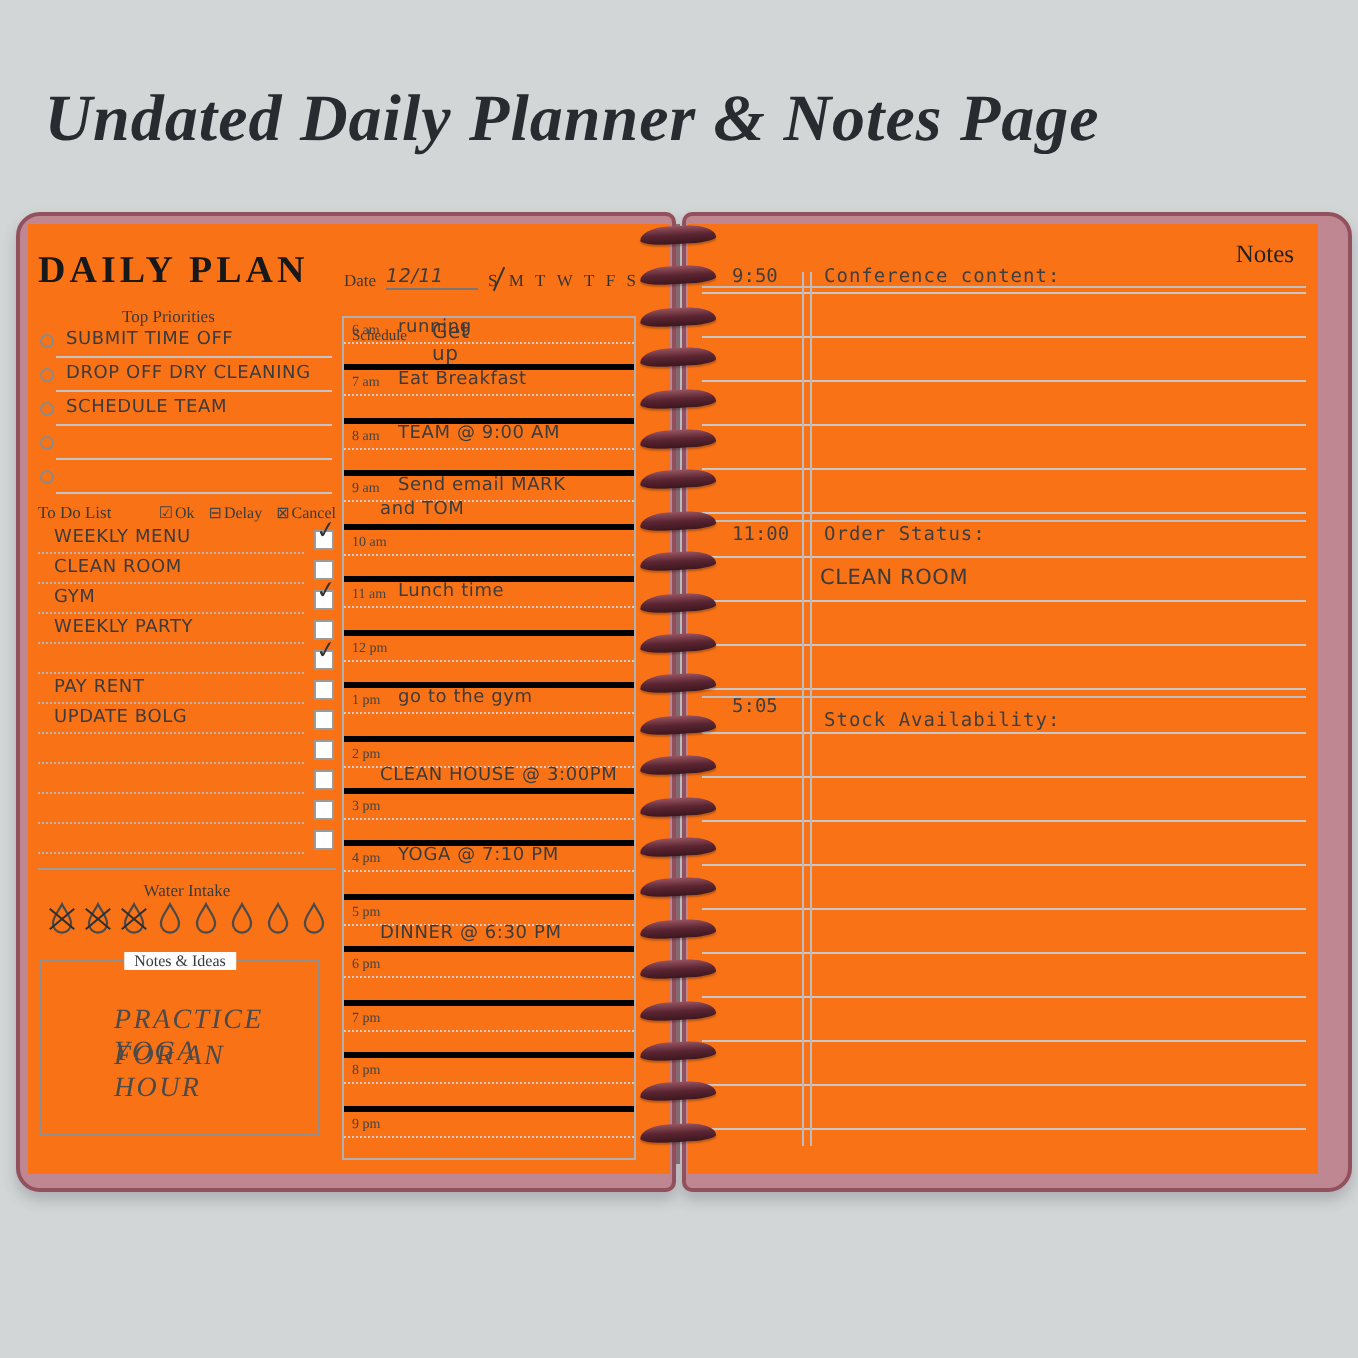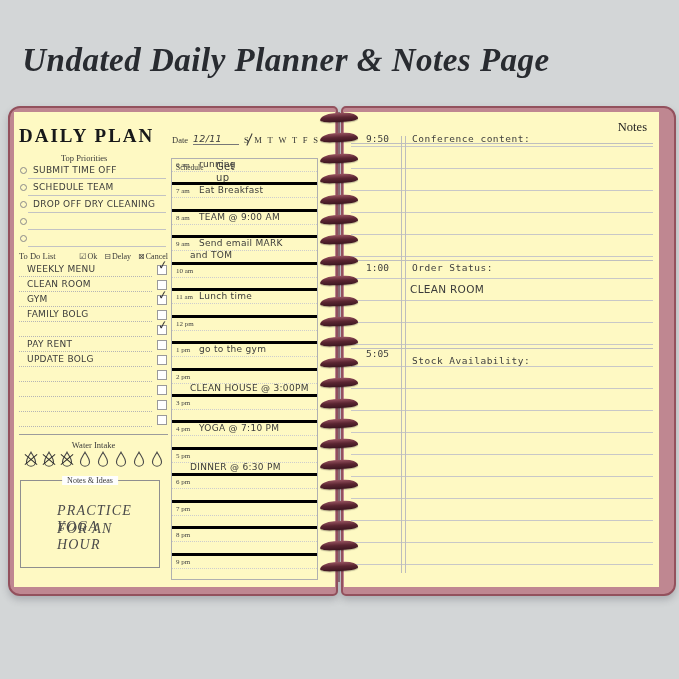--- a/index.html
+++ b/index.html
@@ -9,21 +9,21 @@
   
   .product-title{position:absolute;top:42px;left:0;width:572px;text-align:center;
     font-family:"Liberation Serif",serif;font-style:italic;font-weight:bold;
     font-size:33px;color:#282b30;letter-spacing:.5px;}
 
   
   .cover{position:absolute;top:106px;height:486px;background:#bf8791;border:2px solid #93515d;
     box-shadow:0 4px 7px rgba(60,60,70,.25);}
   .cover-left{left:8px;width:326px;border-radius:12px 5px 5px 12px;}
   .cover-right{left:341px;width:331px;border-radius:5px 12px 12px 5px;}
-  .page{position:absolute;background:#fef9c3;top:4px;bottom:7px;}
+  .page{position:absolute;background:#f97316;top:4px;bottom:7px;}
   .page-left{left:4px;right:1px;}
   .page-right{left:1px;right:15px;}
 
   
   .spiral{position:absolute;left:320px;top:112px;width:38px;height:474px;z-index:5;}
   .spine-line{position:absolute;left:18px;top:0;width:2px;height:470px;background:#5a2531;opacity:.55;}
   .coil{position:absolute;left:0;width:38px;height:12px;}
   .coil::before{content:"";position:absolute;left:0;right:0;top:1px;height:9px;
     border-radius:50% 50% 45% 45% / 95% 95% 40% 40%;
     background:linear-gradient(180deg,#96525f 0%,#5a2531 50%,#3c1620 100%);
@@ -125,26 +125,26 @@
       <div class="tp-label print">Top Priorities</div>
 
       <div class="priorities">
   <div class="p-row">
     <span class="p-circle"></span>
     <span class="p-text hand">SUBMIT TIME OFF</span>
   </div>
 
   <div class="p-row">
     <span class="p-circle"></span>
-    <span class="p-text hand">SCHEDULE TEAM</span>
+    <span class="p-text hand">DROP OFF DRY CLEANING</span>
   </div>
 
   <div class="p-row">
     <span class="p-circle"></span>
-    <span class="p-text hand">DROP OFF DRY CLEANING</span>
+    <span class="p-text hand">SCHEDULE TEAM</span>
   </div>
 
   <div class="p-row">
     <span class="p-circle"></span>
     <span class="p-text hand"></span>
   </div>
 
   <div class="p-row">
     <span class="p-circle"></span>
     <span class="p-text hand"></span>
@@ -184,21 +184,21 @@
 
   </div>
 
   <div class="t-row">
     <span class="t-text hand">GYM</span>
     <span class="t-box"></span>
     <span class="t-check">✓</span>
   </div>
 
   <div class="t-row">
-    <span class="t-text hand">FAMILY BOLG</span>
+    <span class="t-text hand">WEEKLY PARTY</span>
     <span class="t-box"></span>
 
   </div>
 
   <div class="t-row">
     <span class="t-text hand"></span>
     <span class="t-box"></span>
     <span class="t-check">✓</span>
   </div>
 
@@ -495,21 +495,21 @@
       <div class="xline xline-2"></div>
       <div class="xline xline-3"></div>
       <div class="vrule"></div>
 
       <div class="note-entry entry-1">
         <span class="ne-time mono">9:50</span>
         <span class="ne-label mono">Conference content:</span>
         <span class="ne-note hand"></span>
       </div>
       <div class="note-entry entry-2">
-        <span class="ne-time mono">1:00</span>
+        <span class="ne-time mono">11:00</span>
         <span class="ne-label mono">Order Status:</span>
         <span class="ne-note hand">CLEAN ROOM</span>
       </div>
       <div class="note-entry entry-3">
         <span class="ne-time mono">5:05</span>
         <span class="ne-label mono">Stock Availability:</span>
         <span class="ne-note hand"></span>
       </div>
     </div>
   </div>

